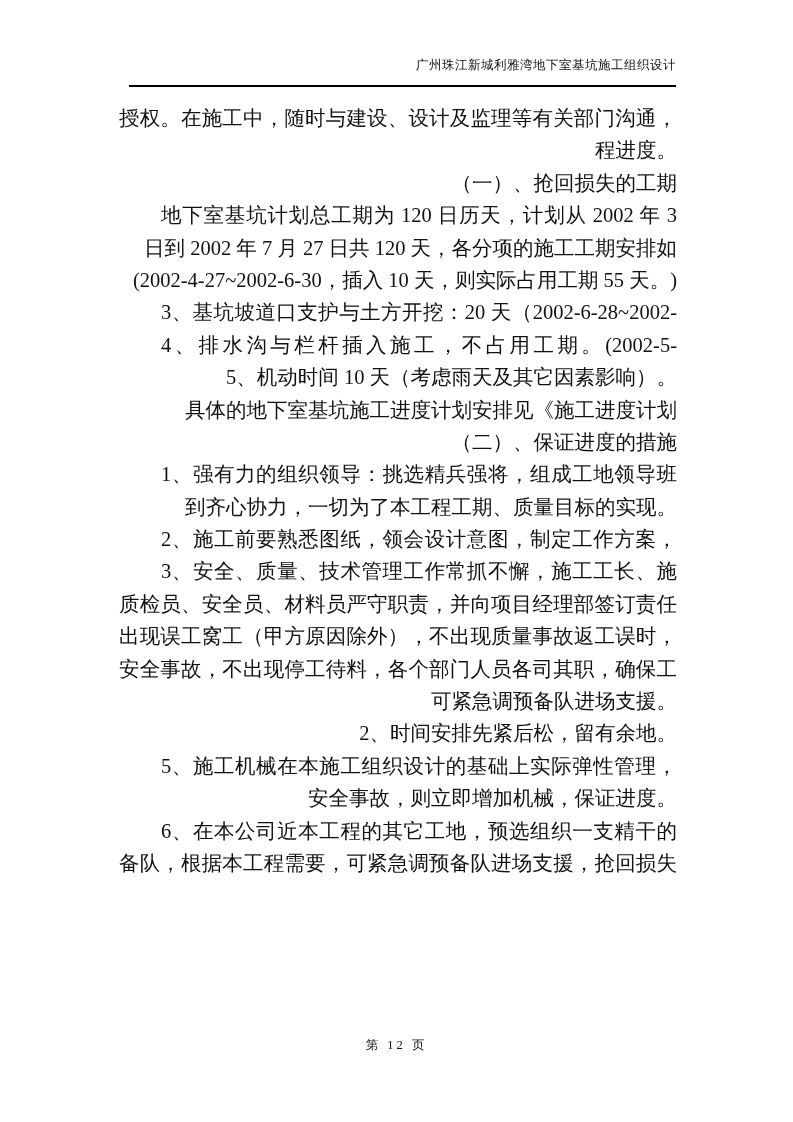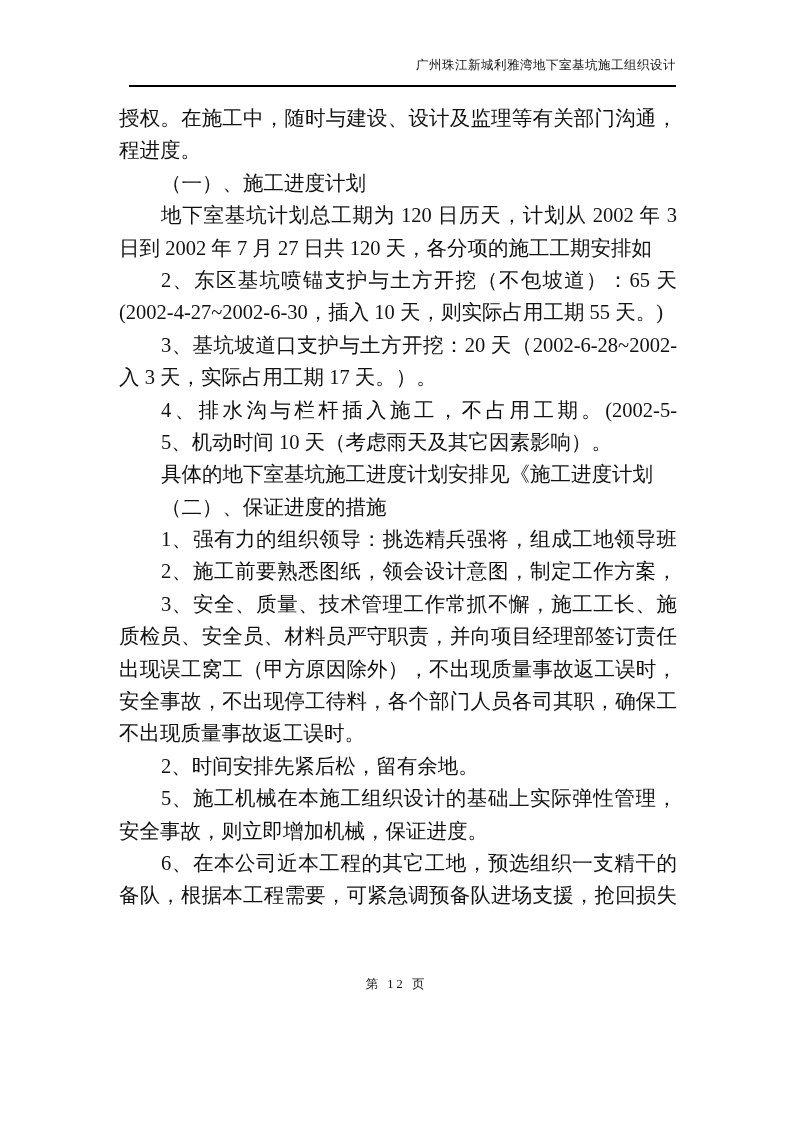--- a/index.html
+++ b/index.html
@@ -35,70 +35,69 @@
       top: 102px;
       left: 119px;
       width: 558px;
       font-size: 20.5px;
       line-height: 32.4px;
       color: #111111;
     }
     .line {
       height: 32.4px;
       overflow: hidden;
-      text-align: left;
+      text-align: right;
       white-space: normal;
     }
     .line.indent { padding-left: 42px; }
     .line.justify {
       text-align: justify;
       text-align-last: justify;
       -moz-text-align-last: justify;
     }
     .footer {
       position: absolute;
-      top: 976px;
+      top: 1037px;
       left: 0;
       width: 100%;
       text-align: center;
       font-size: 12.5px;
       letter-spacing: 3px;
       color: #111111;
     }
   </style>
 </head>
 <body>
 
 <div class="page">
 
   <div class="header-title">广州珠江新城利雅湾地下室基坑施工组织设计</div>
 
   <div class="header-rule"></div>
 
   <div class="body-text">
       <div class="line justify">授权。在施工中，随时与建设、设计及监理等有关部门沟通，确保工</div>
       <div class="line">程进度。</div>
-      <div class="line indent">（一）、施工进度计划</div>
+      <div class="line indent">（一）、抢回损失的工期</div>
       <div class="line indent justify">地下室基坑计划总工期为 120 日历天，计划从 2002 年 3 月 30</div>
       <div class="line">日到 2002 年 7 月 27 日共 120 天，各分项的施工工期安排如下:</div>
-      <div class="line indent justify">2、东区基坑喷锚支护与土方开挖（不包坡道）：65 天</div>
       <div class="line">(2002-4-27~2002-6-30，插入 10 天，则实际占用工期 55 天。)</div>
       <div class="line indent justify">3、基坑坡道口支护与土方开挖：20 天（2002-6-28~2002-7-17 插</div>
-      <div class="line">入 3 天，实际占用工期 17 天。）。</div>
       <div class="line indent justify">4、排水沟与栏杆插入施工，不占用工期。(2002-5-17~2002-6-11)</div>
       <div class="line indent">5、机动时间 10 天（考虑雨天及其它因素影响）。</div>
       <div class="line indent">具体的地下室基坑施工进度计划安排见《施工进度计划表》。</div>
       <div class="line indent">（二）、保证进度的措施</div>
       <div class="line indent justify">1、强有力的组织领导：挑选精兵强将，组成工地领导班子，做</div>
+      <div class="line">到齐心协力，一切为了本工程工期、质量目标的实现。</div>
       <div class="line indent justify">2、施工前要熟悉图纸，领会设计意图，制定工作方案，使整个</div>
       <div class="line indent justify">3、安全、质量、技术管理工作常抓不懈，施工工长、施工员，</div>
       <div class="line justify">质检员、安全员、材料员严守职责，并向项目经理部签订责任状，不</div>
       <div class="line justify">出现误工窝工（甲方原因除外），不出现质量事故返工误时，不出现</div>
       <div class="line justify">安全事故，不出现停工待料，各个部门人员各司其职，确保工程在紧</div>
-      <div class="line">不出现质量事故返工误时。</div>
+      <div class="line">可紧急调预备队进场支援。</div>
       <div class="line indent">2、时间安排先紧后松，留有余地。</div>
       <div class="line indent justify">5、施工机械在本施工组织设计的基础上实际弹性管理，如发现</div>
       <div class="line">安全事故，则立即增加机械，保证进度。</div>
       <div class="line indent justify">6、在本公司近本工程的其它工地，预选组织一支精干的施工预</div>
       <div class="line justify">备队，根据本工程需要，可紧急调预备队进场支援，抢回损失的工期。</div>
     </div>
 
   <div class="footer">第 12 页</div>
 
 </div>

